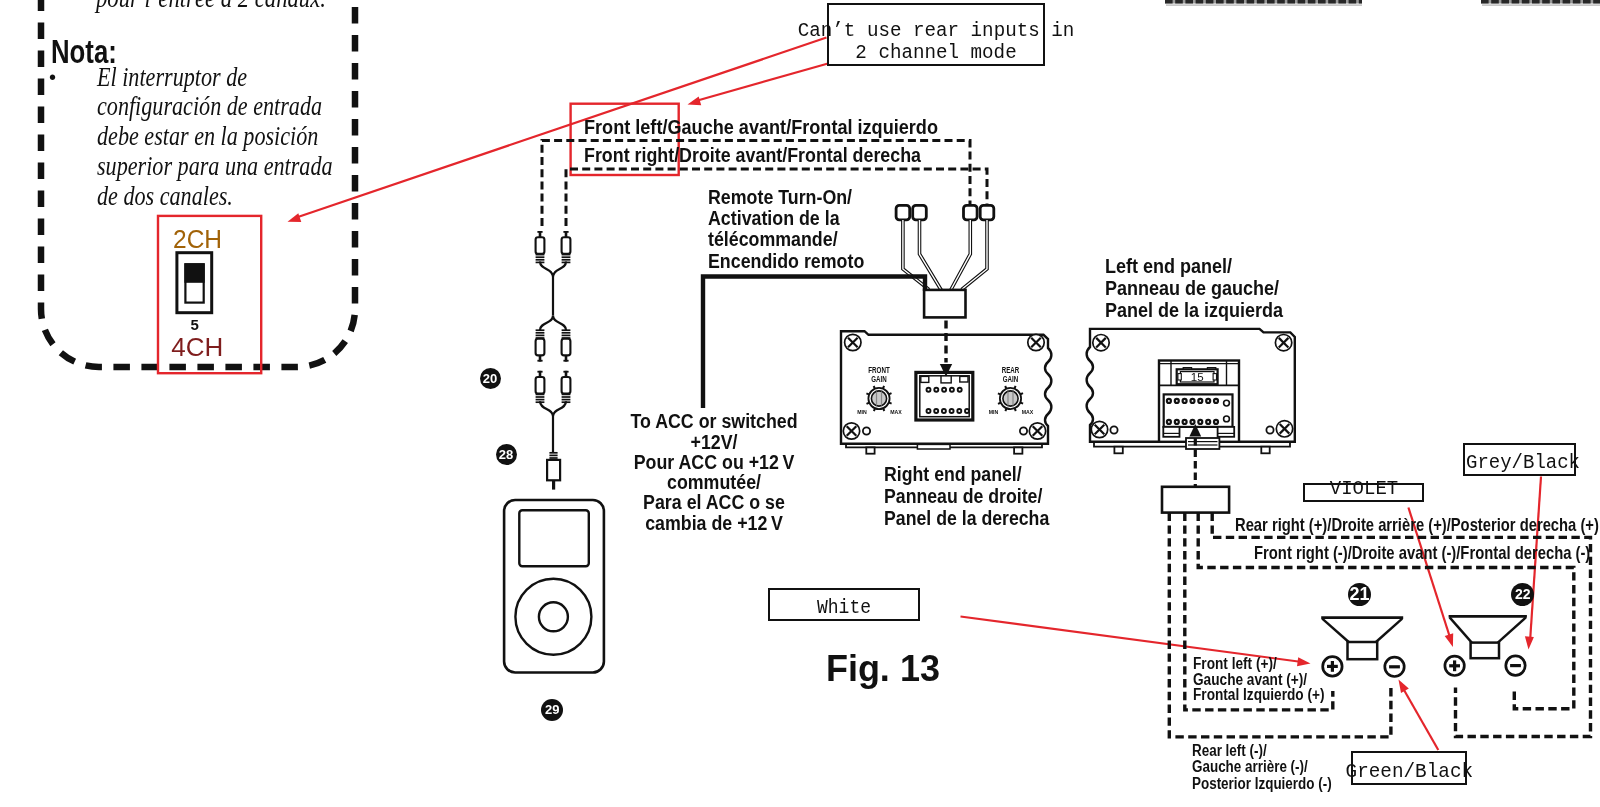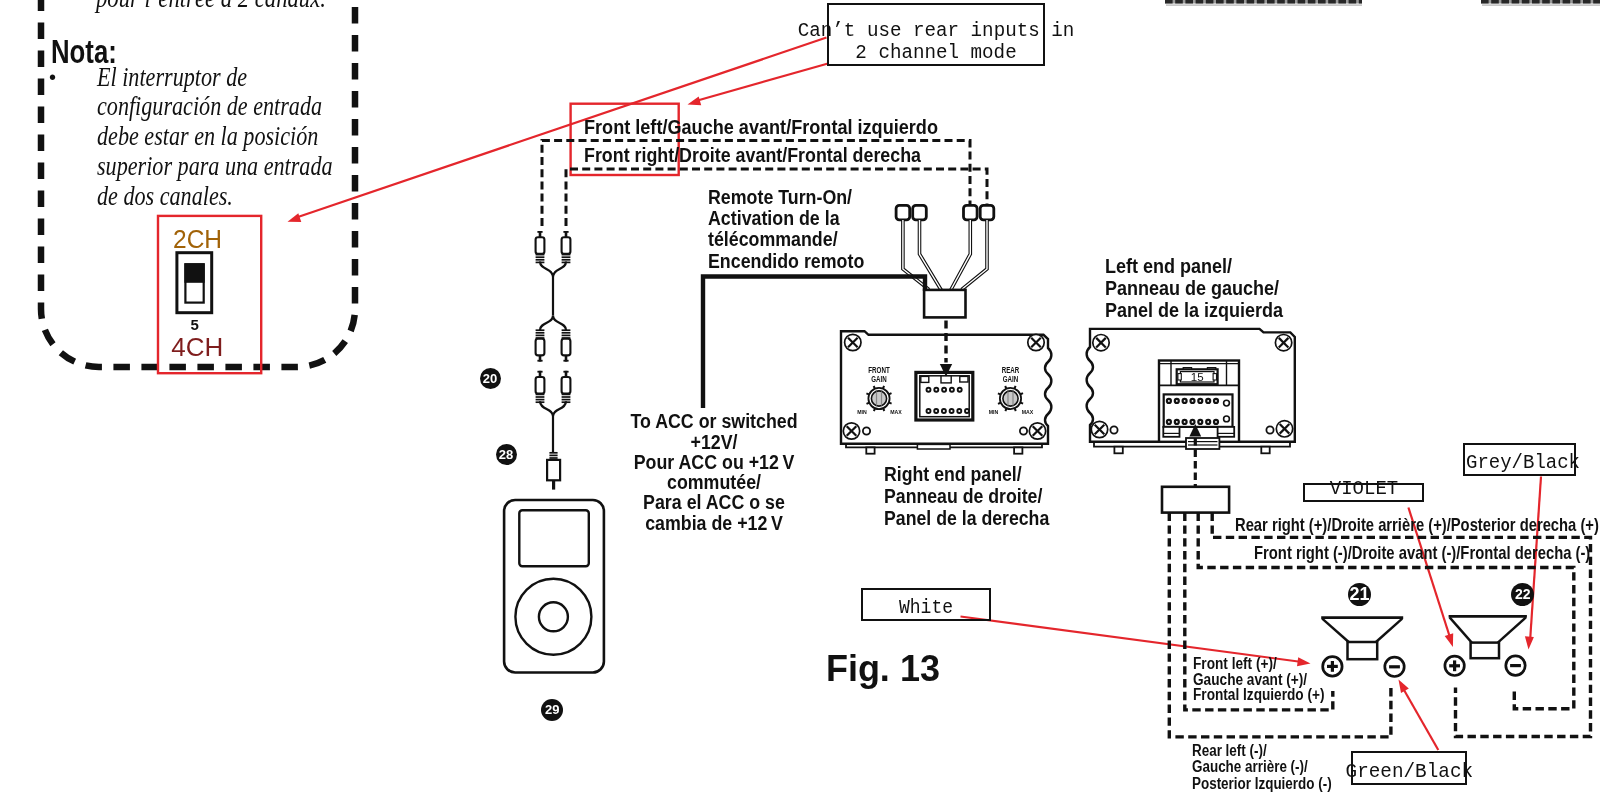--- a/index.html
+++ b/index.html
@@ -265,21 +265,21 @@
 <div class="t" id="pour" style="left:95.5px;top:-17.1px;font-size:27px;font-family:'Liberation Serif',serif;color:#111;transform:scaleX(0.84);transform-origin:left top;font-style:italic;">pour l’entrée à 2 canaux.</div>
 <div class="t" id="nota" style="left:51px;top:33.3px;font-size:33px;font-family:'Liberation Sans',sans-serif;color:#111;font-weight:bold;transform:scaleX(0.78);transform-origin:left top;">Nota:</div>
 <div class="t" id="bullet" style="left:49px;top:66px;font-size:20px;font-family:'Liberation Sans',sans-serif;color:#111;">•</div>
 <div class="t" id="itblock" style="left:97px;top:62.7px;font-size:27px;font-family:'Liberation Serif',serif;color:#111;line-height:29.7px;transform:scaleX(0.82);transform-origin:left top;font-style:italic;">El interruptor de<br>configuración de entrada<br>debe estar en la posición<br>superior para una entrada<br>de dos canales.</div>
 <div class="t" id="t2ch" style="left:172.6px;top:224.7px;font-size:25px;font-family:'Liberation Sans',sans-serif;color:#a16207;transform:scaleX(0.98);transform-origin:left top;">2CH</div>
 <div class="t" id="t5" style="left:190.6px;top:315.8px;font-size:15px;font-family:'Liberation Sans',sans-serif;color:#111;font-weight:bold;">5</div>
 <div class="t" id="t4ch" style="left:171.3px;top:331.9px;font-size:26px;font-family:'Liberation Sans',sans-serif;color:#7f1d1d;transform:scaleX(1.0);transform-origin:left top;">4CH</div>
 <div class="box" id="cantuse" style="left:826.7px;top:3.3px;width:218.6px;height:62.5px;border-width:2.4px;">
       <div style="transform:scaleX(0.96);font-size:20px;white-space:nowrap;text-align:center;line-height:22px;">Can’t use rear inputs in<br>2 channel mode</div>
     </div>
-<div class="box" id="whitebox" style="left:861px;top:587.5px;width:130px;height:33.7px;border-width:2.4px;">
+<div class="box" id="whitebox" style="left:768px;top:587.5px;width:152px;height:33.7px;border-width:2.4px;">
       <div style="transform:scaleX(0.9);font-size:20px;white-space:nowrap;">White</div>
     </div>
 <div class="box" id="violetbox" style="left:1302.9px;top:476.2px;width:121.4px;height:19px;border-width:2.6px;margin-top:7px;">
       <div style="transform:scaleX(0.95);font-size:20px;white-space:nowrap;">VIOLET</div>
     </div>
 <div class="box" id="greybox" style="left:1462.8px;top:443.1px;width:113px;height:32.9px;border-width:2.4px;padding-left:8px;">
       <div style="transform:scaleX(0.95);font-size:20px;white-space:nowrap;">Grey/Black</div>
     </div>
 <div class="box" id="greenbox" style="left:1351px;top:750.5px;width:116px;height:34.3px;border-width:2.4px;">
       <div style="transform:scaleX(0.92);font-size:21px;white-space:nowrap;">Green/Black</div>

